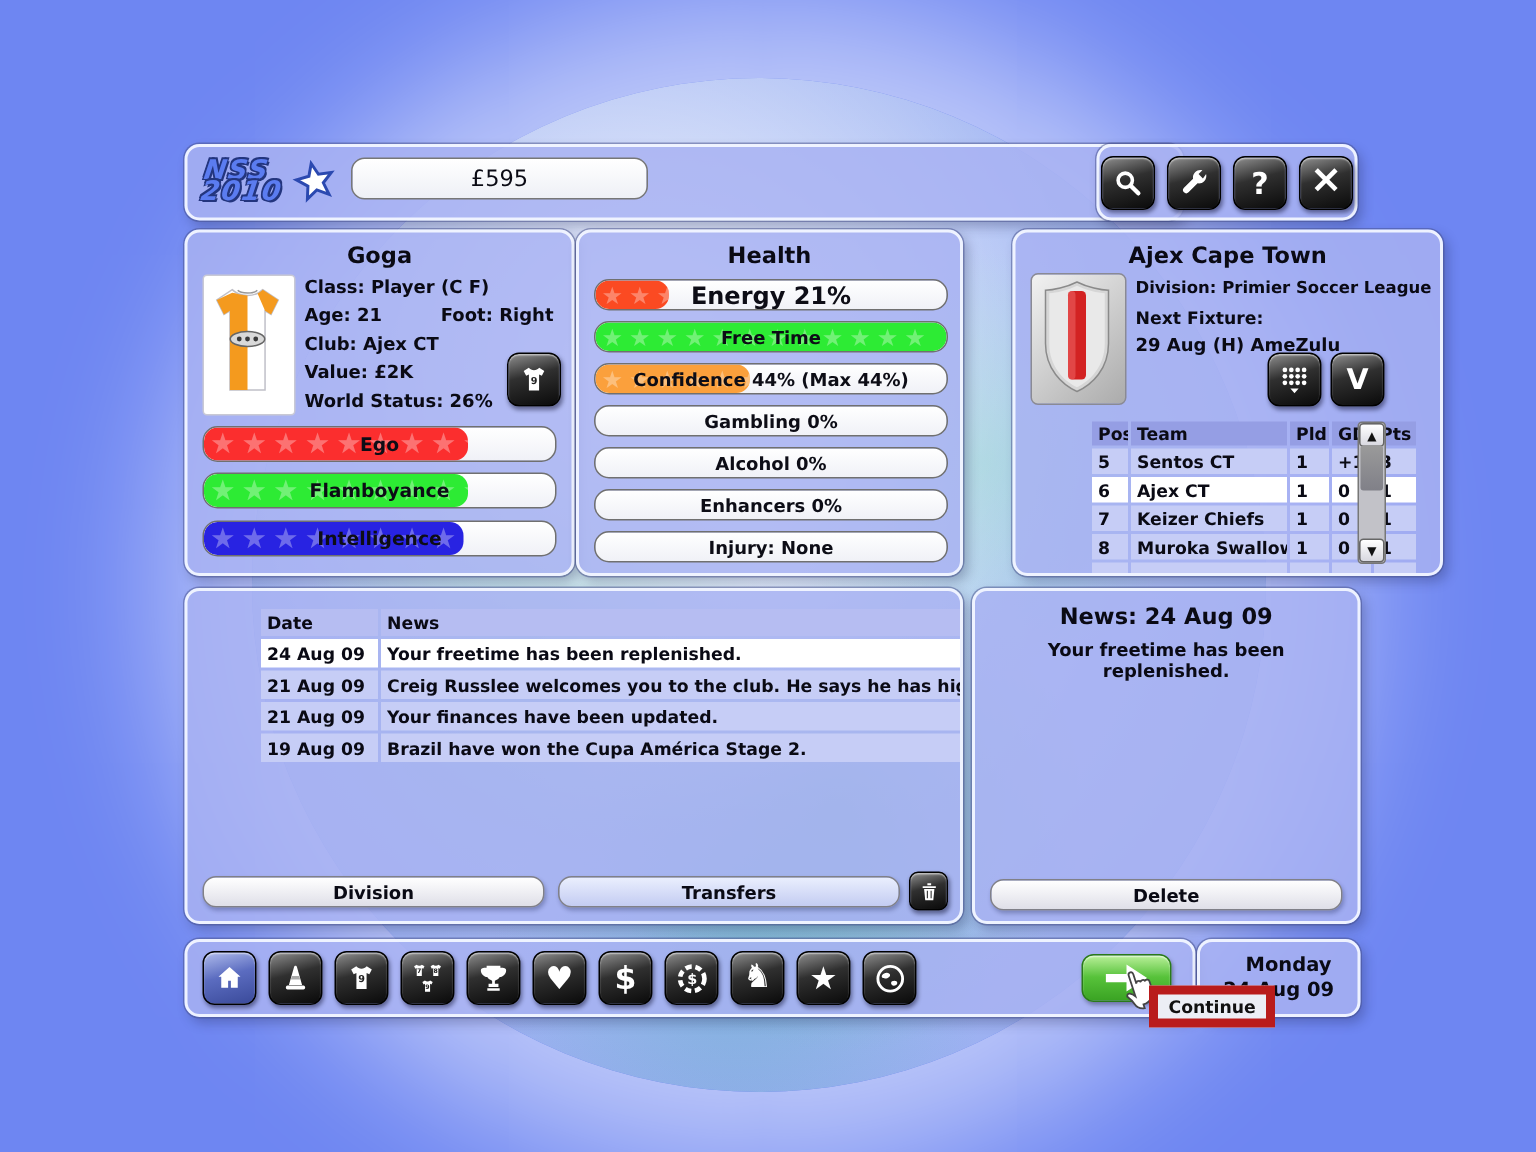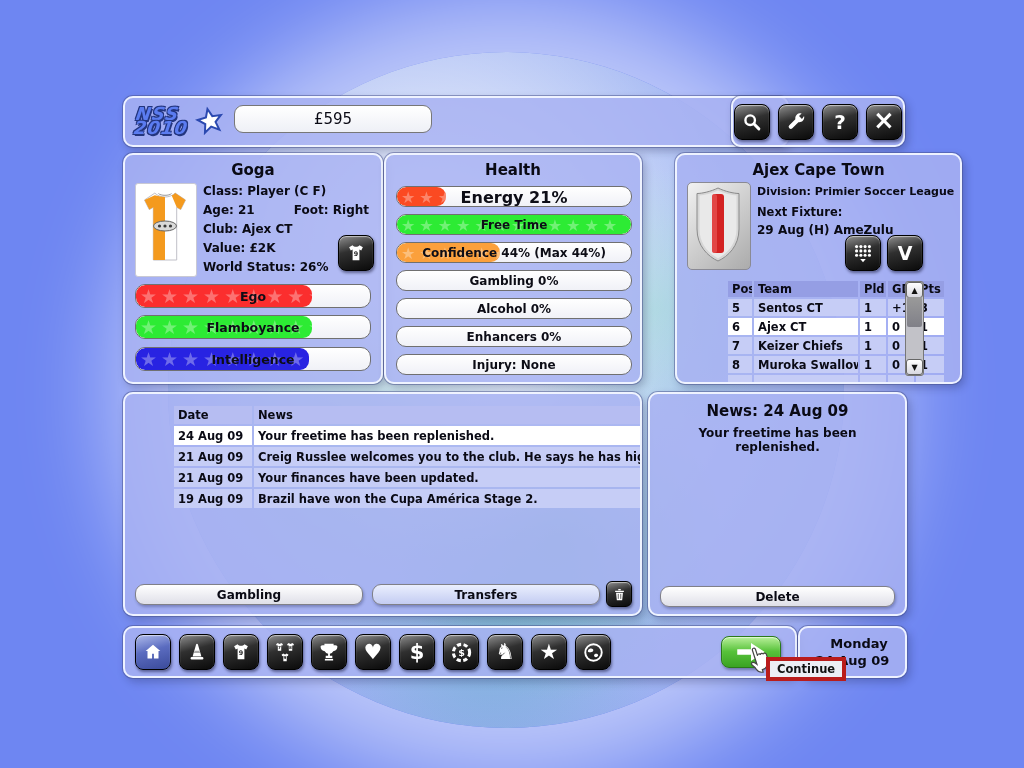--- a/index.html
+++ b/index.html
@@ -280,21 +280,21 @@
       <div class="cell lg-row" style="height:17px;">21 Aug 09</div>
       <div class="cell lg-row" style="height:17px;">Creig Russlee welcomes you to the club. He says he has high hopes and wan</div>
 
       <div class="cell lg-row" style="height:17px;">21 Aug 09</div>
       <div class="cell lg-row" style="height:17px;">Your finances have been updated.</div>
 
       <div class="cell lg-row" style="height:17px;">19 Aug 09</div>
       <div class="cell lg-row" style="height:17px;">Brazil have won the Cupa América Stage 2.</div>
     </div>
     <div class="lbtn abs" style="left:10px;top:190px;width:226px;height:19px;">
-      <span>Gambling</span>
+      <span>Division</span>
     </div>
     <div class="lbtn tinted abs" style="left:247px;top:190px;width:226px;height:19px;">
       <span>Transfers</span>
     </div>
     <div class="bbtn abs" style="left:481px;top:187px;width:24px;height:24px;border-radius:6px;">
       <svg width="15" height="15" viewBox="0 0 24 24">
         <path d="M10 3h4v2h-4zM5 6h14v2H5zM6.5 9h11l-1.2 12H7.7Z" fill="#fff"></path>
         <path d="M10 11v8M14 11v8" stroke="#333" stroke-width="1.2"></path>
       </svg>
     </div>
@@ -388,16 +388,16 @@
   </div>
 
   <div class="panel" style="left:798px;top:626px;width:105px;height:48px;display:flex;flex-direction:column;align-items:center;justify-content:center;gap:2px;">
     <div style="font-weight:bold;font-size:13px;margin-left:13px;">Monday</div>
     <div style="font-weight:bold;font-size:13px;">24 Aug 09</div>
   </div>
 
   <svg class="abs" style="left:745px;top:638px;transform:rotate(-18deg);" width="32" height="36" viewBox="0 0 24 27">
     <path d="M9.8 25.5c-2.4-.4-3.7-1.8-4.2-3.6-.4-1.4-1.2-2.9-2-4-0.8-1 .3-2.2 1.4-1.6.9.5 1.6 1.2 2.2 2.1V7.6c0-1.8 2.4-1.8 2.4 0v5c0-1.4 2.3-1.4 2.3 0 0-1.2 2.2-1.2 2.2.3 0-1 2.1-1 2.1.5v3.7c0 3.2-2.5 6.7-6.4 6.4Z" fill="#fff" stroke="#444" stroke-width=".9"></path>
   </svg>
-  <div class="abs" style="left:766px;top:657px;background:#eceef5;border:4px solid #b91c1c;padding:1px 7px;font-size:11.5px;font-weight:bold;color:#111;">
+  <div class="abs" style="left:766px;top:657px;background:#eceef5;border:6px solid #b91c1c;padding:1px 7px;font-size:11.5px;font-weight:bold;color:#111;">
     <span>Continue</span>
   </div>
 </div>
 
 </body></html>

